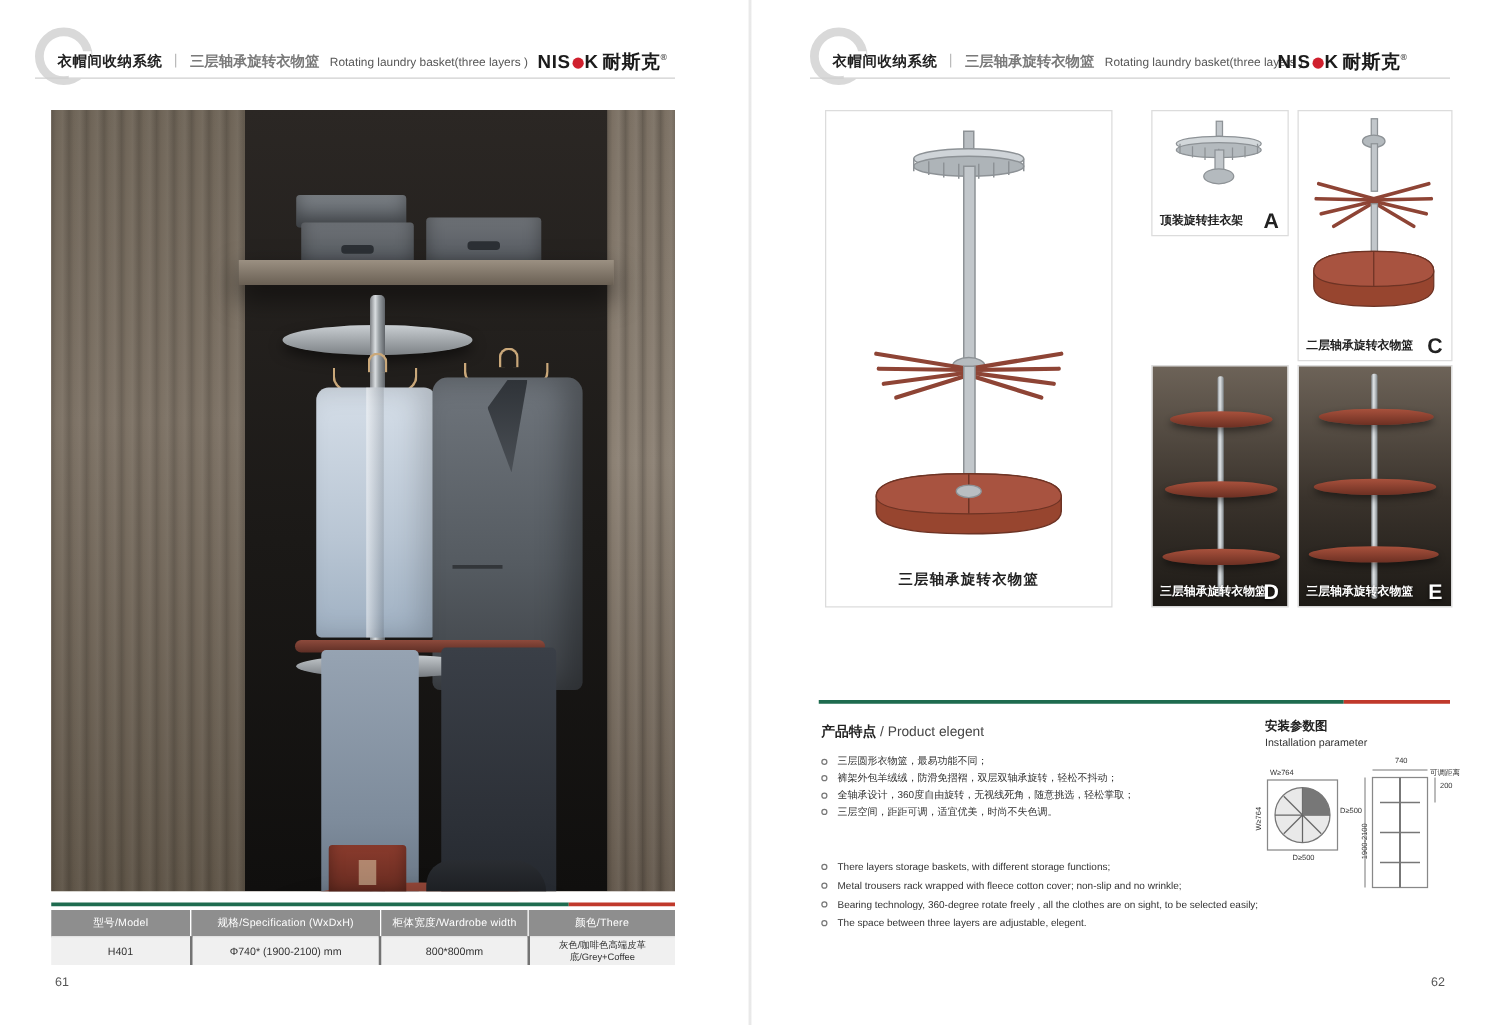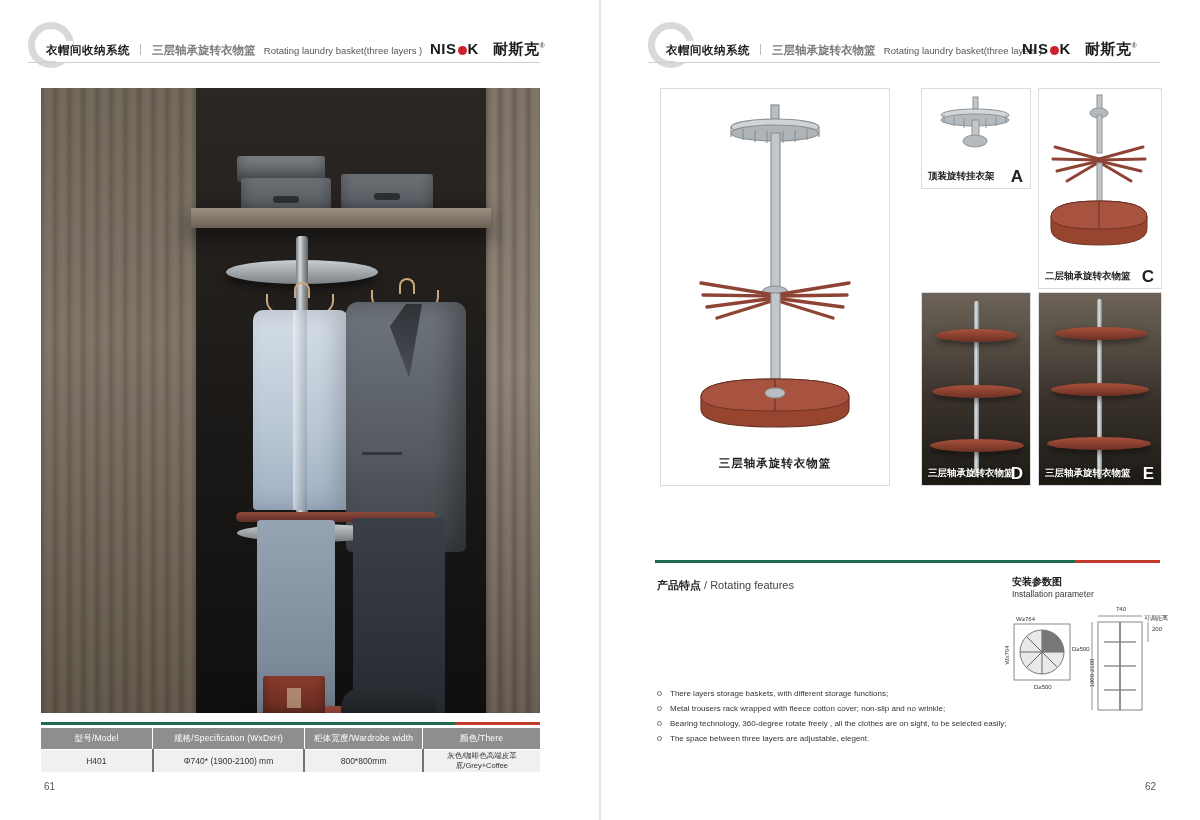--- a/index.html
+++ b/index.html
@@ -106,21 +106,21 @@
   .brand .n1 { color: #1b1b1b; }
   .brand .dot {
     display: inline-block;
     width: 9px;
     height: 9px;
     border-radius: 50%;
     background: #d0202e;
     margin: 0 1px;
     vertical-align: -1px;
   }
-  .brand .cn { color: #1b1b1b; margin-left: 14px; }
+  .brand .cn { color: #1b1b1b; margin-left: 3px; }
   .brand .tm { font-size: 7px; vertical-align: super; color: #555; }
   .hdr-rule {
     position: absolute;
     height: 1px;
     background: #cfcfcf;
     top: 62px;
   }
   .rule-left { left: 28px; width: 512px; }
 
   
@@ -689,23 +689,29 @@
       <div class="shelf-red" style="left:8px;top:144px;width:104px"></div>
       <div class="tcap">三层轴承旋转衣物篮</div>
       <div class="letter">E</div>
     </div>
 
     <div class="feat-rule-g" style="left:55px"></div>
     <div class="feat-rule-r" style="left:475px"></div>
 
     <div class="feat-title" style="left:57px">
       <span>产品特点</span>
-      <span class="en">/ Rotating features</span>
-    </div>
-
+      <span class="en">/ Product elegent</span>
+    </div>
+
+    <ul class="feat-list" style="left:57px">
+      <li>三层圆形衣物篮，最易功能不同；</li>
+      <li>裤架外包羊绒绒，防滑免摺褶，双层双轴承旋转，轻松不抖动；</li>
+      <li>全轴承设计，360度自由旋转，无视线死角，随意挑选，轻松掌取；</li>
+      <li>三层空间，距距可调，适宜优美，时尚不失色调。</li>
+    </ul>
 
     <ul class="feat-list en-list" style="left:57px">
       <li>There layers storage baskets, with different storage functions;</li>
       <li>Metal trousers rack wrapped with fleece cotton cover; non-slip and no wrinkle;</li>
       <li>Bearing technology, 360-degree rotate freely , all the clothes are on sight, to be selected easily;</li>
       <li>The space between three layers are adjustable, elegent.</li>
     </ul>
 
     <div class="inst-title" style="left:412px">
       <div>安装参数图</div>

